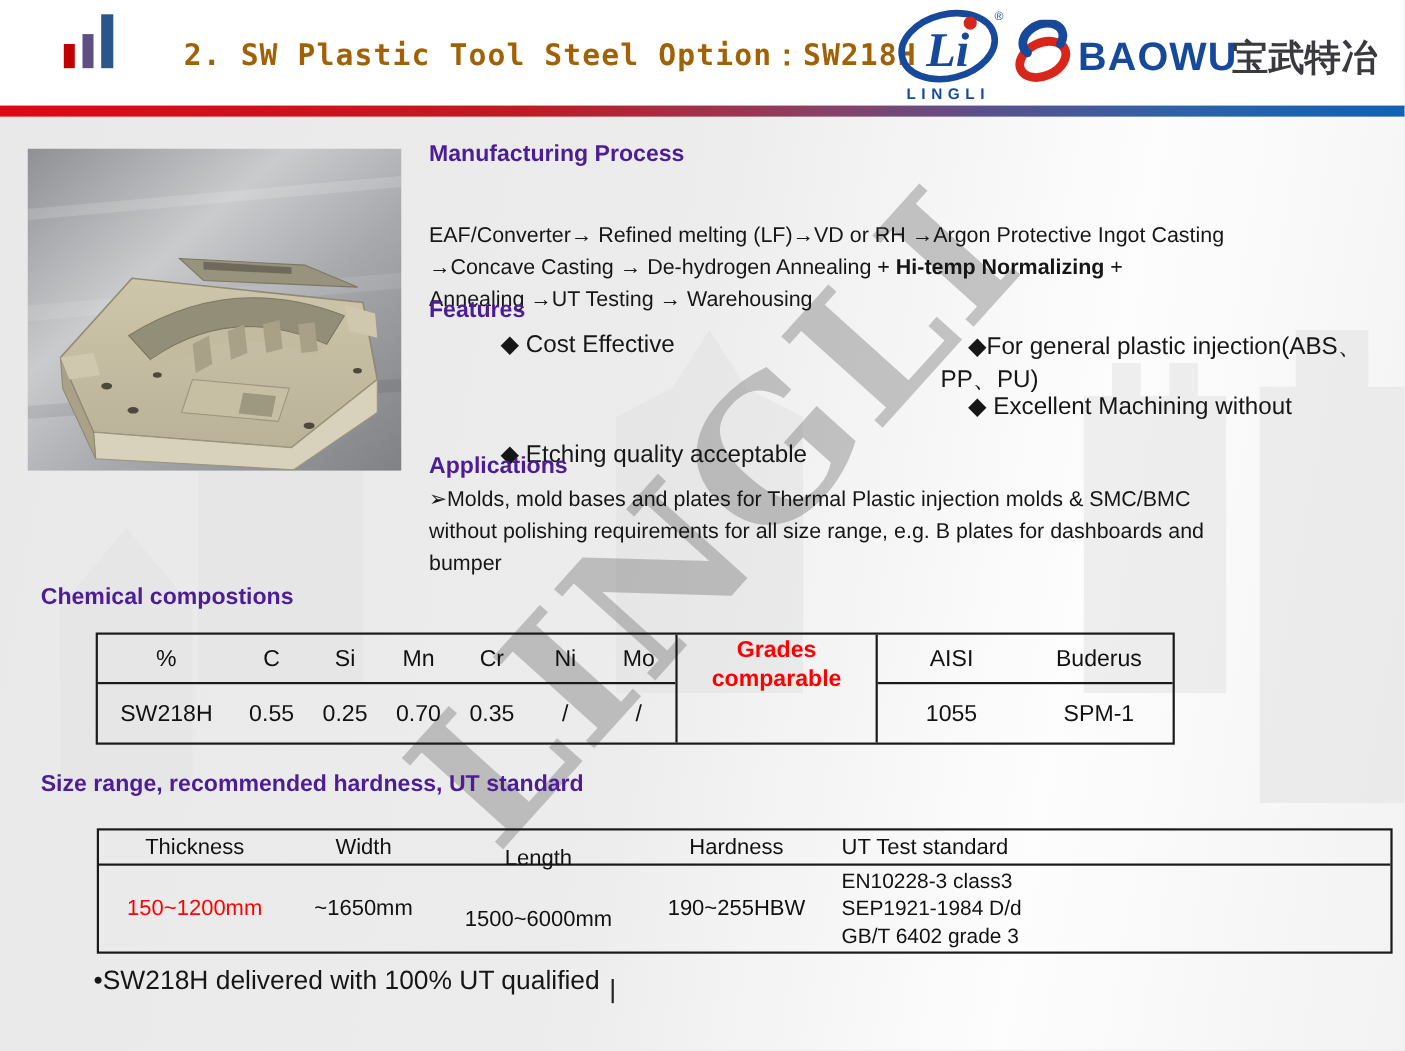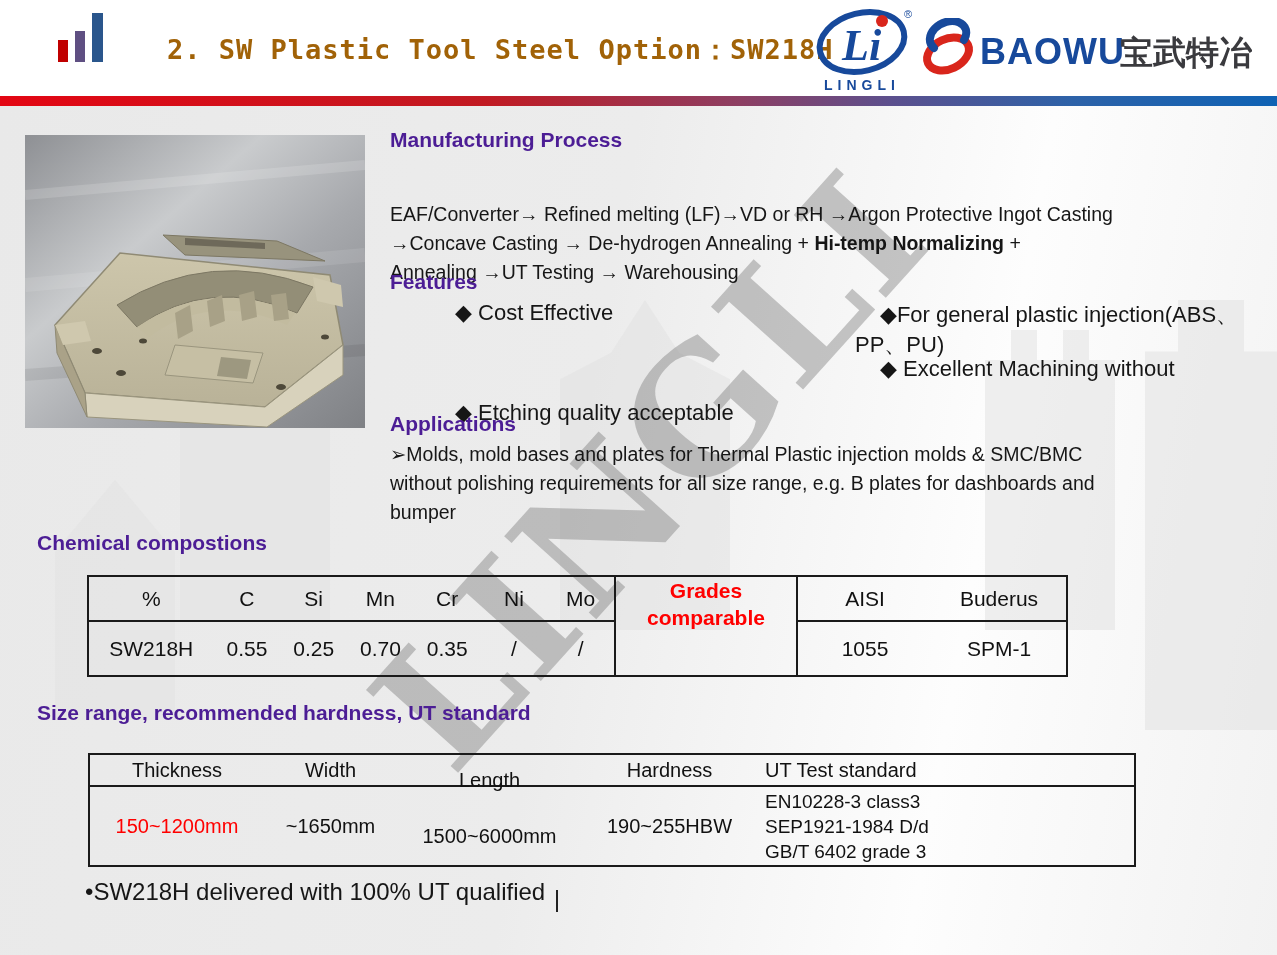--- a/index.html
+++ b/index.html
@@ -71,21 +71,21 @@
   .chem-left  { width:527px; border-right:2px solid #1a1a1a; display:flex; flex-direction:column; }
   .chem-mid   { width:200px; border-right:2px solid #1a1a1a; display:flex; flex-direction:column; align-items:center;
                 color:#ff0000; font-weight:bold; font-size:21px; line-height:27px; }
   .chem-right { width:268px; display:flex; flex-direction:column; }
   .trow { display:flex; align-items:center; }
   .trow.head { height:45px; border-bottom:2px solid #1a1a1a; }
   .trow.data { flex:1; }
   .cell { text-align:center; font-size:21px; color:#111; }
   .chem-left .c0 { width:125px; } .chem-left .cx { width:67px; }
   .chem-right .cell { width:134px; }
-  .size { left:88px; top:753px; width:1048px; height:114px; flex-direction:column; }
+  .size { left:88px; top:753px; width:1178px; height:114px; flex-direction:column; }
   .size .trow.head { height:32px; }
   .size .cell { font-size:20px; }
   .size .s0 { width:174px; } .size .s1 { width:133px; } .size .s2 { width:185px;margin-top:20px; } .size .s3 { width:175px; }
   .size .s4 { width:311px; text-align:left; padding-left:8px; }
   .size .ut-lines { font-size:19px; line-height:25px; }
   .red-cell { color:#ff0000 !important; }
   
   .footer-note { position:absolute; left:85px; top:878px; font-size:24px; color:#161616; z-index:2; }
   .caret { position:absolute; left:556px; top:890px; width:2px; height:22px; background:#222; z-index:2; }
 </style>

